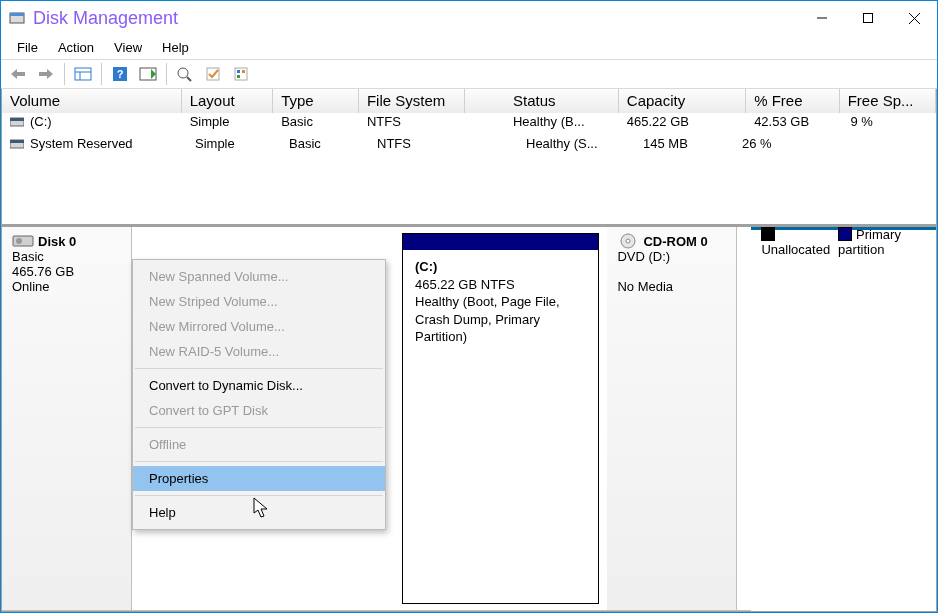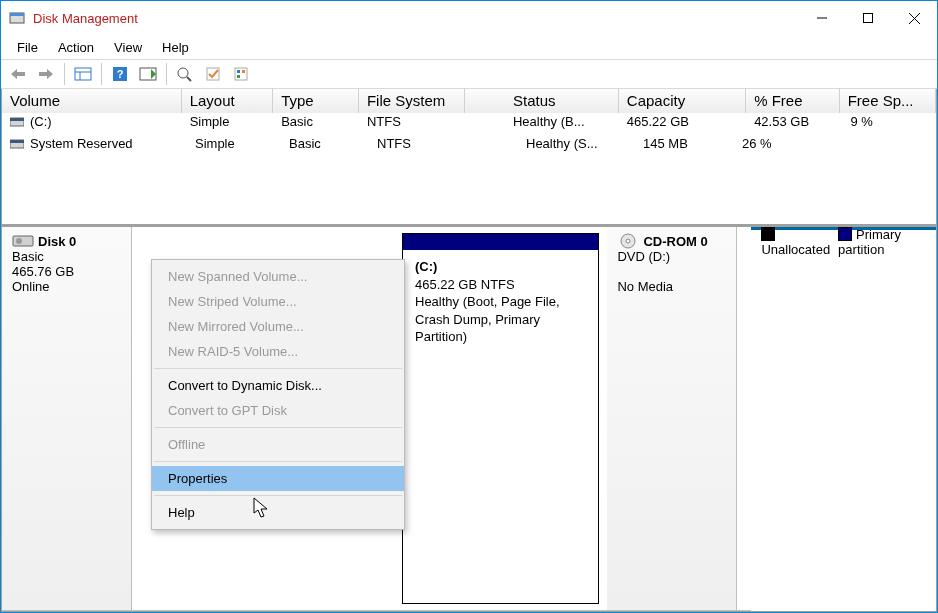--- a/index.html
+++ b/index.html
@@ -1,20 +1,20 @@
 <!DOCTYPE html>
 <html><head>
 <meta charset="utf-8">
 <style>
   * { box-sizing: border-box; font-family: "Segoe UI", Tahoma, sans-serif; }
   html,body { margin:0; padding:0; }
   .window { width:938px; height:613px; border:1px solid #0a84d6; background:#fff; display:flex; flex-direction:column; position:relative; }
   .titlebar { height:34px; display:flex; align-items:center; padding:0 0 0 8px; }
   .titlebar .appicon { width:16px; height:16px; margin-right:8px; }
-  .titlebar .title { font-size:13px; color:#b91c1c; flex:0 0 auto;text-align:center; }
+  .titlebar .title { font-size:18px; color:#8b5cf6; flex:0 0 auto;text-align:center; }
   .titlebar .spacer { flex:1; }
   .winbtn { width:46px; height:30px; display:flex; align-items:center; justify-content:center; }
   .winbtn svg { display:block; }
   .menubar { height:24px; display:flex; align-items:center; padding:0 8px; gap:4px; font-size:13px; }
   .menubar .mitem { padding:2px 8px; }
   .toolbar { height:30px; border-top:1px solid #d9d9d9; border-bottom:1px solid #d9d9d9; display:flex; align-items:center; padding:0 4px; gap:2px; }
   .tbtn { width:26px; height:24px; display:flex; align-items:center; justify-content:center; }
   .tsep { width:1px; height:22px; background:#ccc; margin:0 3px; }
   .volpane { border:1px solid #a0a0a0; border-top:none; height:136px; overflow:hidden; }
   .volhead { display:flex; background:linear-gradient(#fdfdfd,#ececec); height:24px; font-size:15px; color:#000; }
@@ -28,21 +28,21 @@
   .diskrow { display:flex; border-bottom:1px solid #bfbfbf; min-height:118px; }
   .disklabel { width:130px; border-right:1px solid #bfbfbf; padding:6px 10px; font-size:13px; background:linear-gradient(#fafafa,#efefef); }
   .disklabel .dname{font-weight:600;}
   .diskgraph { flex:1; padding:6px 8px 6px 6px; display:flex; gap:0; }
   .part { border:1px solid #000; flex:1; display:flex; flex-direction:column; }
   .partstripe { height:16px; background:#00007f; }
   .partbody { padding:8px 12px; font-size:13px; line-height:1.35; }
   .legend { height:26px; border-top:3px solid #0369a1; display:flex; align-items:center; padding:0 10px; gap:8px; font-size:13px; }
   .sw { width:14px; height:14px; display:inline-block; border:1px solid #000; margin-right:4px; vertical-align:-2px; }
   .sw.black{background:#000;} .sw.navy{background:#00007f;}
-  .ctxmenu { position:absolute; left:150px; top:258px; width:254px; background:#f2f2f2; border:1px solid #bcbcbc; box-shadow:2px 3px 6px rgba(0,0,0,.25); padding:4px 0; font-size:13px; z-index:50; }
+  .ctxmenu { position:absolute; left:131px; top:258px; width:254px; background:#f2f2f2; border:1px solid #bcbcbc; box-shadow:2px 3px 6px rgba(0,0,0,.25); padding:4px 0; font-size:13px; z-index:50; }
   .ctxmenu .ci { padding:5px 16px; color:#000; }
   .ctxmenu .ci.dis { color:#9a9a9a; }
   .ctxmenu .ci.hl { background:#92c4ef; }
   .ctxmenu .csep { height:1px; background:#d6d6d6; margin:4px 2px; }
   .cursor { position:absolute; left:252px; top:496px; z-index:60; pointer-events:none; }
   .diskhw{width:22px;height:16px;display:inline-block;vertical-align:-3px;margin-right:4px;}
 </style>
 </head>
 <body>
 

